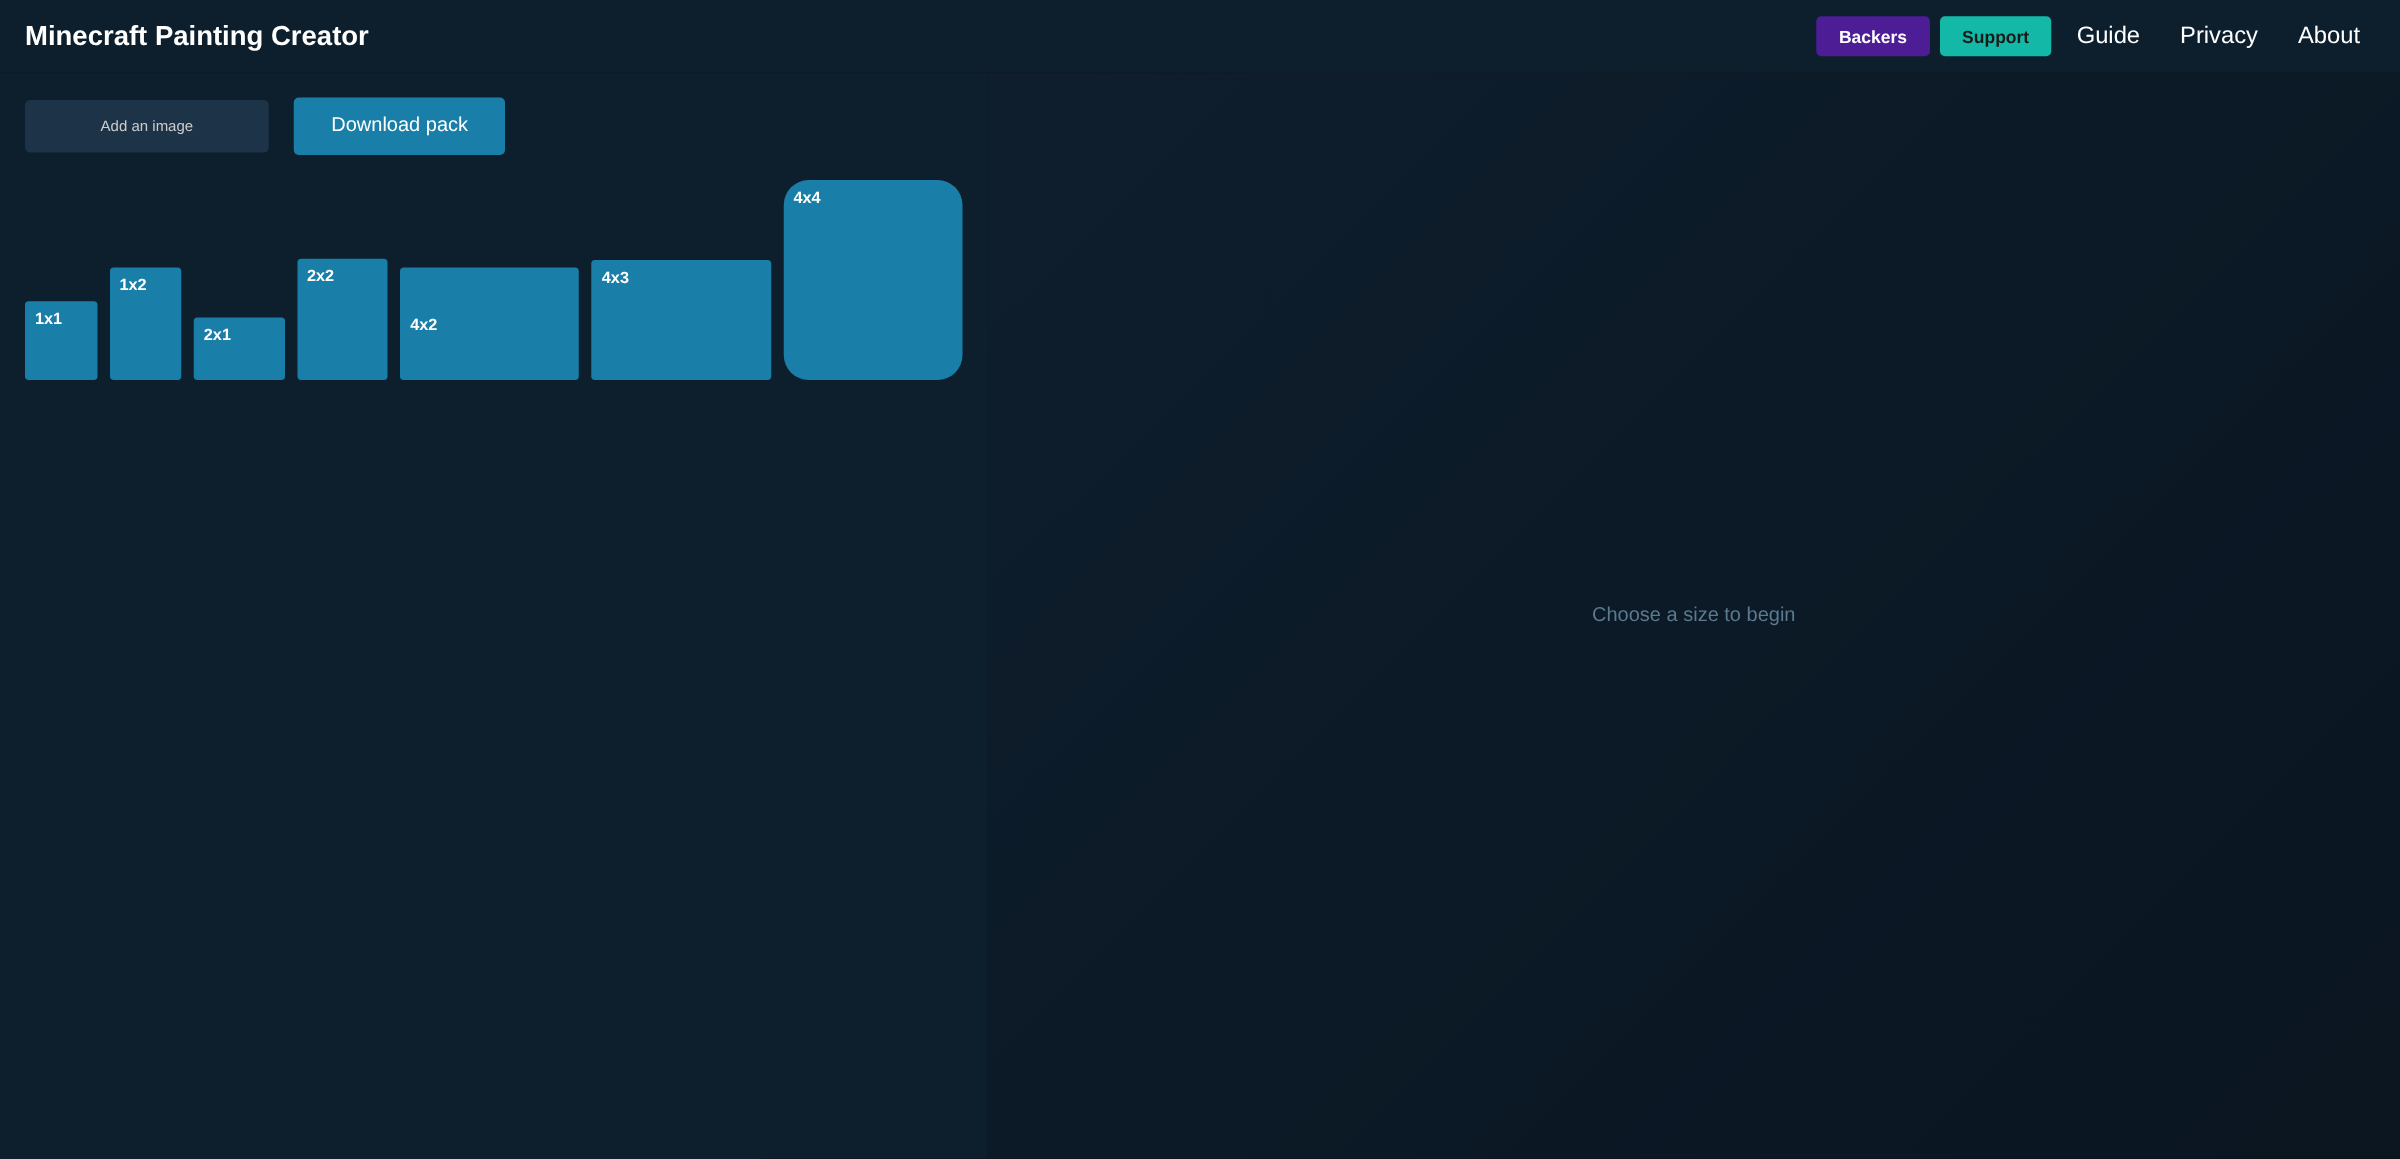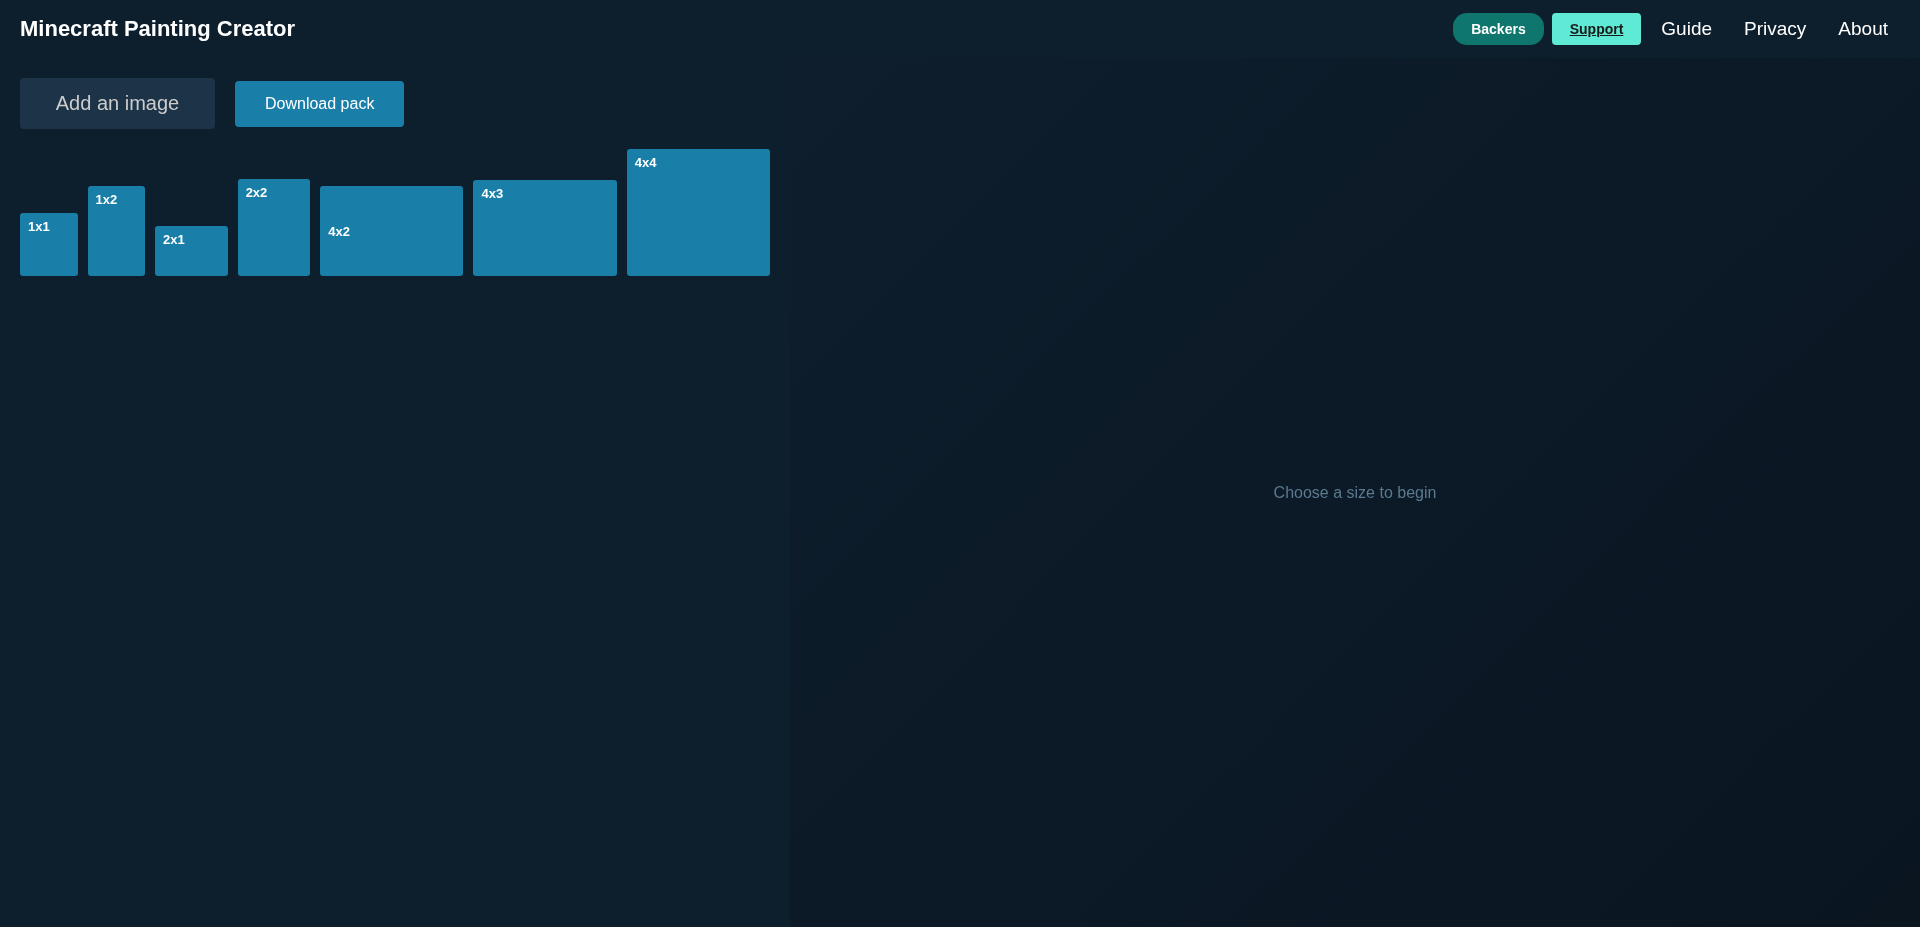--- a/index.html
+++ b/index.html
@@ -43,29 +43,27 @@
     .nav-btn {
       padding: 8px 18px;
       border: none;
       border-radius: 4px;
       cursor: pointer;
       font-size: 14px;
       font-weight: 600;
     }
 
     .nav-btn-backers {
-      background-color: #0f766e;
-      color: #ffffff;
-      border-radius: 14px;
+      background-color: #4c1d95;
+      color: #ffffff;
     }
 
     .nav-btn-support {
-      background-color: #5eead4;
+      background-color: #14b8a6;
       color: #1a1a1a;
-      text-decoration: underline;
     }
 
     .nav-link {
       color: #ffffff;
       background: none;
       border: none;
       cursor: pointer;
       font-size: 19px;
       padding: 8px 12px;
     }
@@ -92,21 +90,21 @@
       display: flex;
       align-items: center;
       gap: 20px;
     }
 
     .add-image-btn {
       background-color: #1c3348;
       color: #ccc;
       border: none;
       padding: 14px 30px;
-      font-size: 20px;
+      font-size: 12px;
       cursor: pointer;
       border-radius: 4px;
       min-width: 195px;
     }
 
     .download-pack-btn {
       background-color: #1a7fa8;
       color: #ffffff;
       border: none;
       padding: 14px 30px;
@@ -165,21 +163,22 @@
       align-items: center;
     }
 
     .size-4x3 {
       width: 160px;
       height: 96px;
     }
 
     .size-4x4 {
       width: 160px;
-      height: 127px;
+      height: 160px;
+      border-radius: 20px;
     }
 
     
     .right-panel {
       flex: 1;
       background: linear-gradient(135deg, #0e1e2d 0%, #0a1520 100%);
       display: flex;
       align-items: center;
       justify-content: center;
     }

